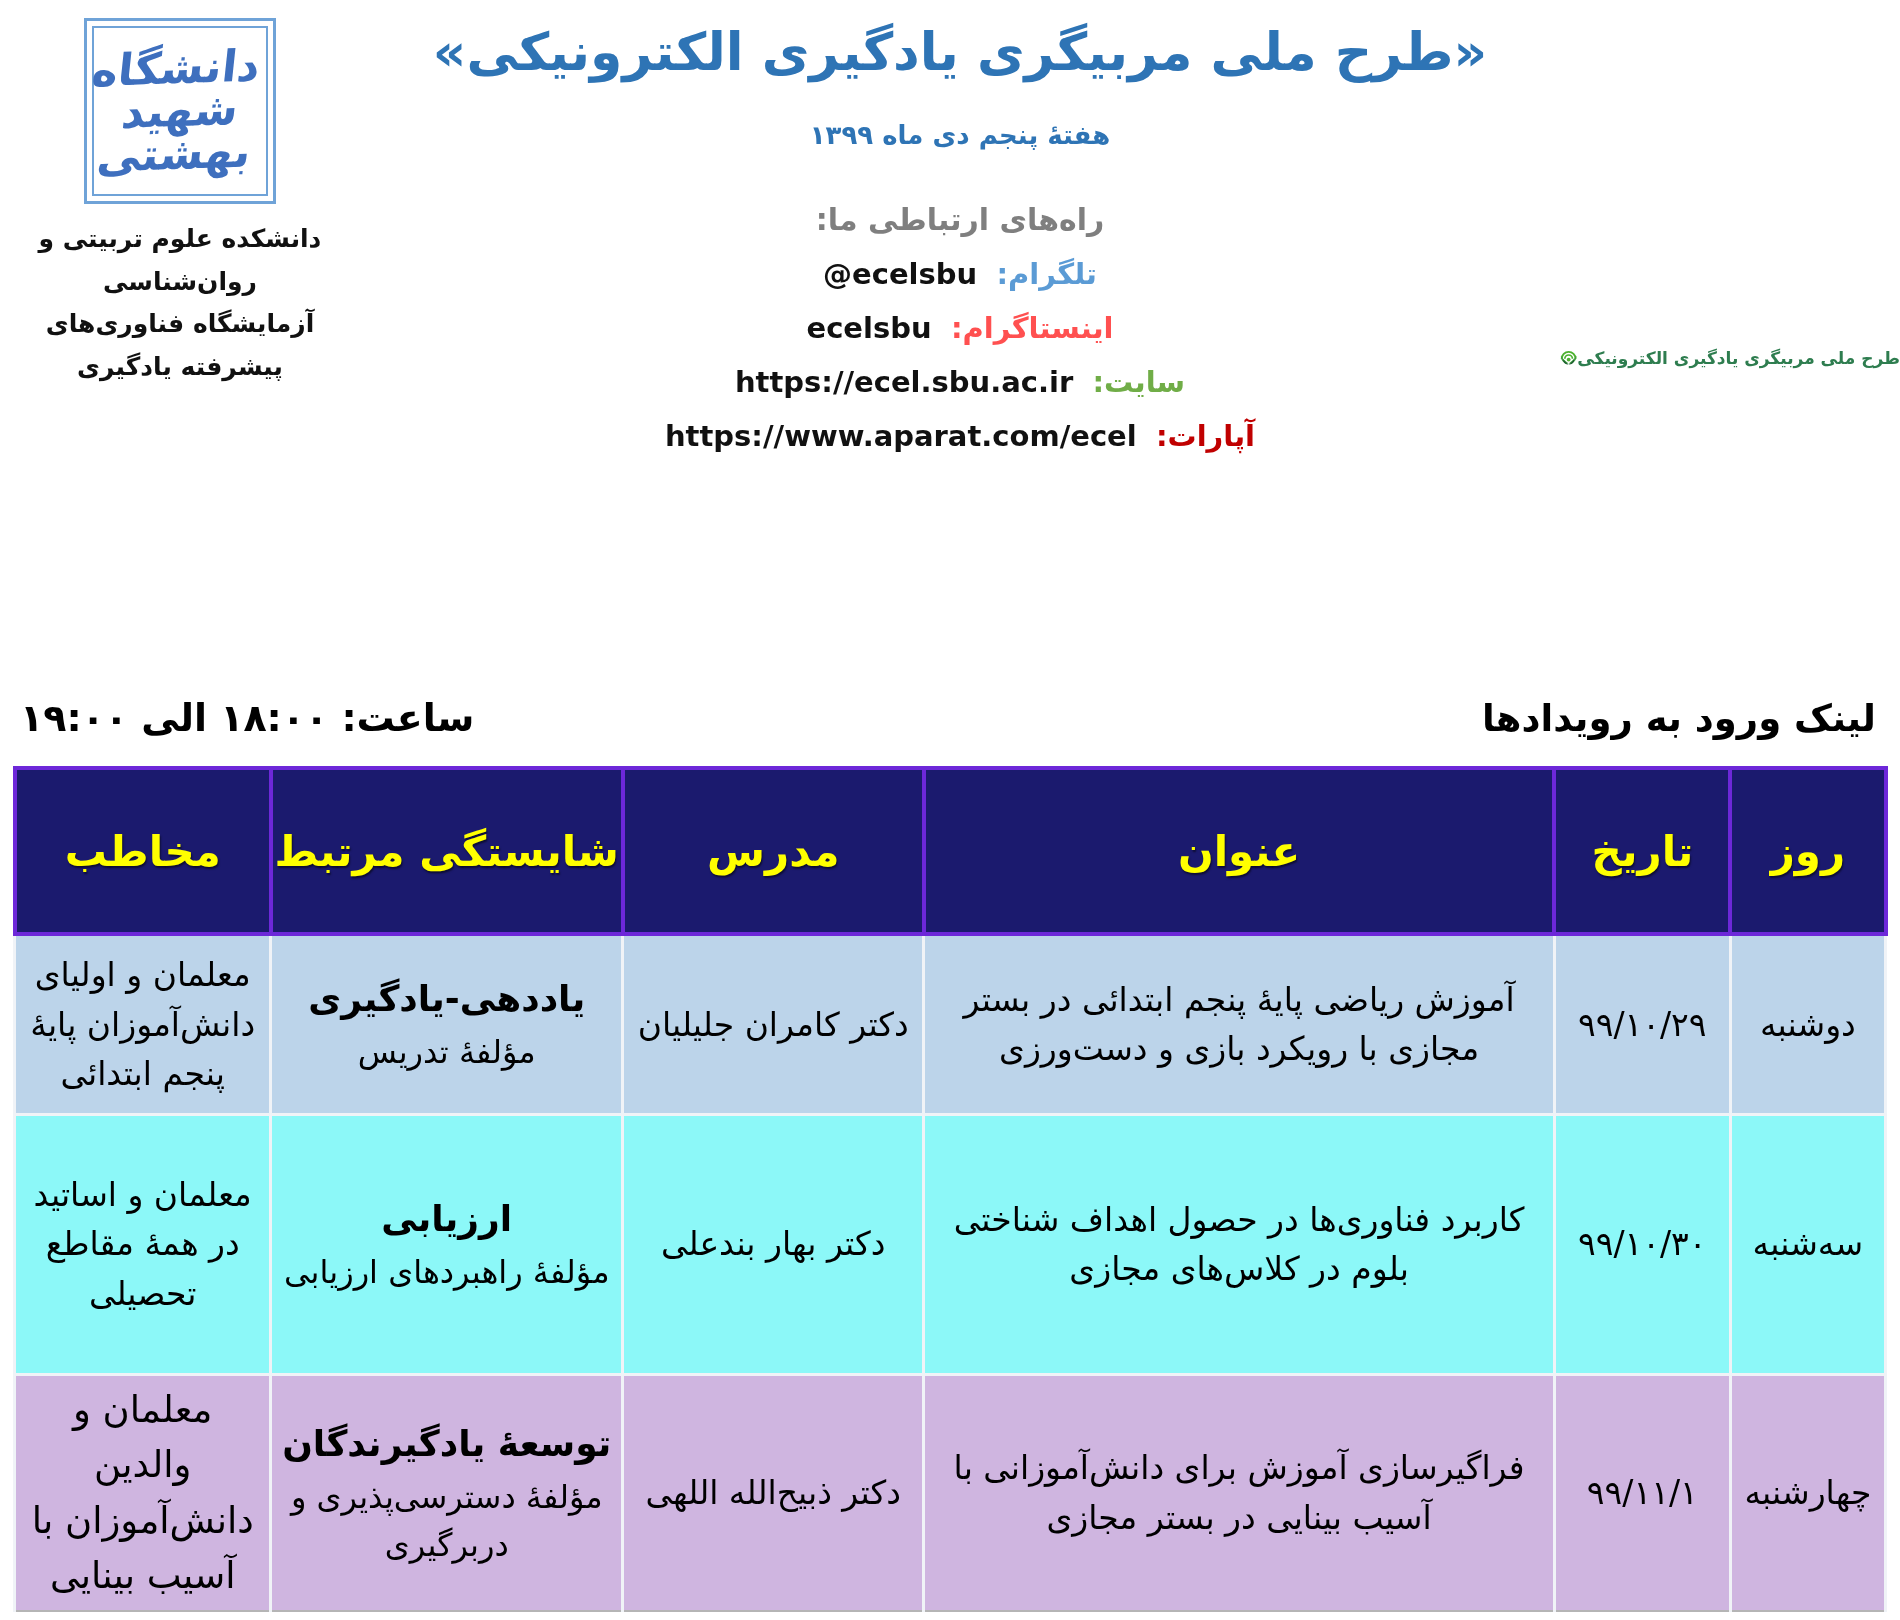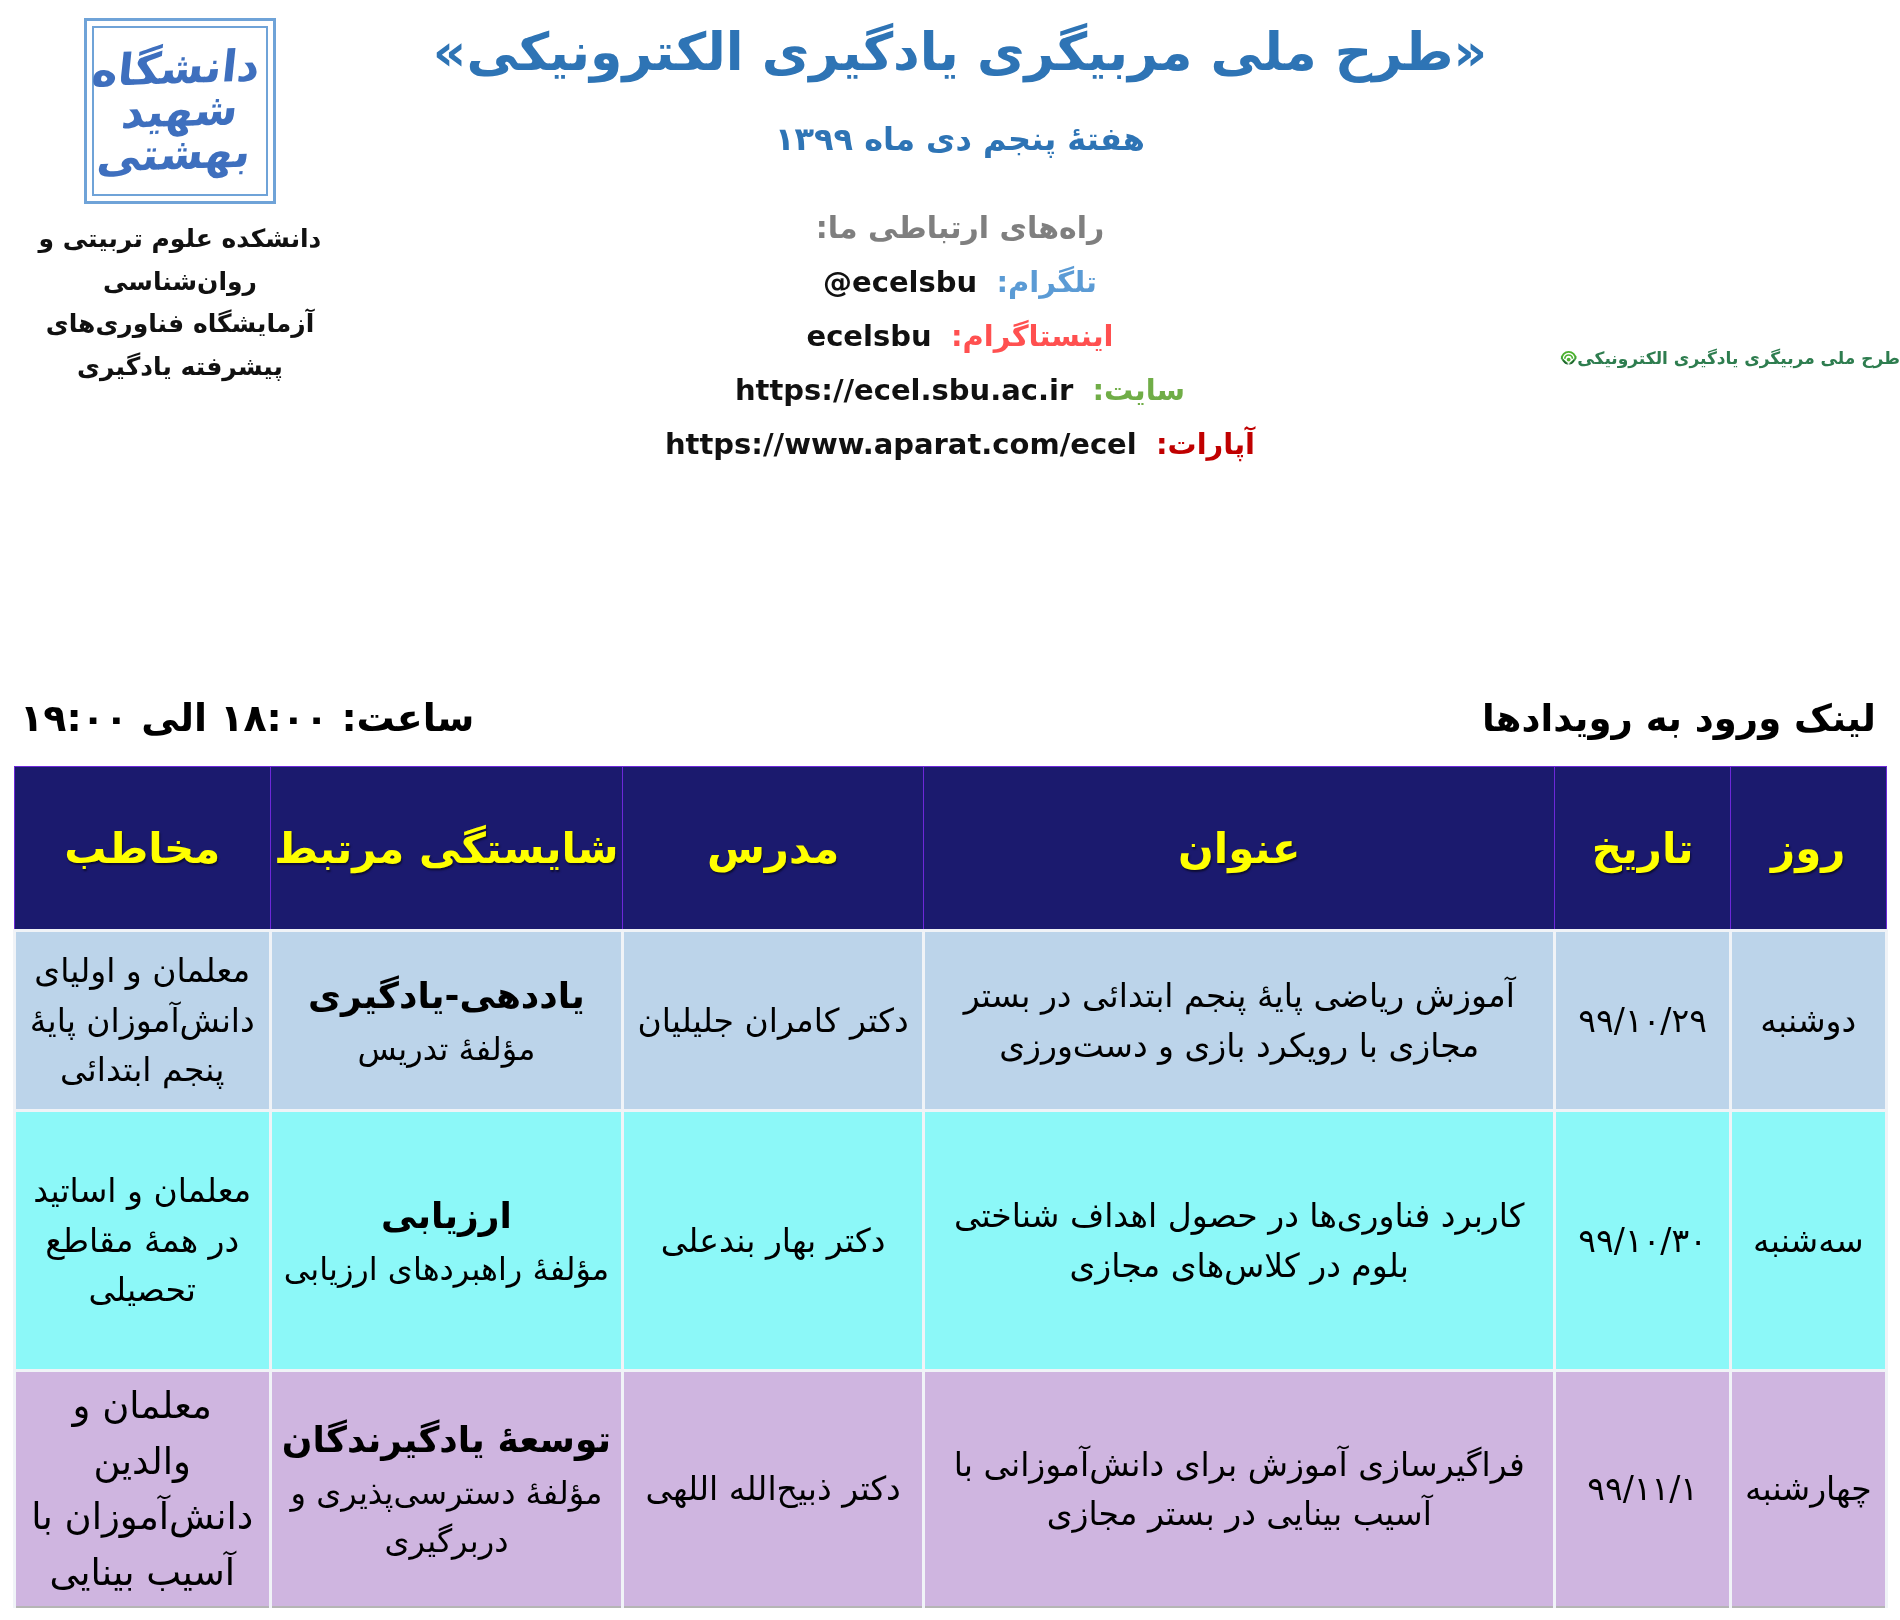--- a/index.html
+++ b/index.html
@@ -8,38 +8,38 @@
   
   .col-left{width:360px;padding-top:18px;display:flex;flex-direction:column;align-items:center;}
   .uni-logo-box{width:186px;height:180px;border:3px solid #6fa3d8;outline:2px solid #6fa3d8;outline-offset:-10px;
     display:flex;align-items:center;justify-content:center;overflow:hidden;}
   .uni-logo-text{direction:rtl;color:#3e6fbe;font-weight:bold;font-size:44px;line-height:0.98;
     text-align:center;width:150px;transform:skewX(-8deg) rotate(-2deg);}
   .uni-caption{direction:rtl;font-weight:bold;font-size:25px;margin-top:14px;line-height:1.7;text-align:center;color:#111;}
   
   .col-center{flex:1;text-align:center;padding-top:22px;}
   .title{color:#2e74b5;font-weight:bold;font-size:52px;direction:rtl;}
-  .subtitle{color:#2e74b5;font-weight:bold;font-size:32px;direction:rtl;margin-top:38px;}
+  .subtitle{color:#2e74b5;font-weight:bold;font-size:26px;direction:rtl;margin-top:38px;}
   .contact-heading{color:#7f7f7f;font-weight:bold;font-size:30px;direction:rtl;margin-top:52px;}
   .contact-line{direction:rtl;font-size:29px;margin-top:20px;}
   .c-label{font-weight:bold;}
   .c-value{font-weight:bold;color:#111;margin-right:10px;}
   
   .col-right{width:340px;padding-top:24px;display:flex;flex-direction:row;align-items:center;}
   .prog-caption{direction:rtl;color:#2e7d4f;font-weight:bold;font-size:17px;margin-top:2px;white-space:nowrap;}
   
   .linkrow{display:flex;justify-content:space-between;align-items:baseline;padding:0 24px 0 20px;margin-top:6px;}
   .time{direction:rtl;font-weight:bold;font-size:38px;}
   .linkgroup{direction:rtl;display:flex;align-items:baseline;gap:28px;}
   .link-label{font-weight:bold;font-size:37px;}
   .link-url{font-family:"Liberation Serif","DejaVu Serif",serif;font-weight:bold;font-size:44px;direction:ltr;}
   
   table.schedule{border-collapse:collapse;width:1875px;margin:26px auto 0 auto;direction:rtl;table-layout:fixed;}
   table.schedule th{background:#1b1a6e;color:#ffff00;font-size:42px;font-weight:bold;height:160px;
-    border:1px solid #6d28d9;text-shadow:1px 2px 2px rgba(0,0,0,.55);}
+    border:4px solid #6d28d9;text-shadow:1px 2px 2px rgba(0,0,0,.55);}
   table.schedule td{border:3px solid #f0f3f7;font-size:33px;line-height:1.5;text-align:center;vertical-align:middle;
     padding:6px 8px;overflow:hidden;}
   tr.r0{height:180px;} tr.r1{height:260px;} tr.r2{height:200px;}
   td.competency,td.audience{vertical-align:top;padding-top:12px;}
   .comp-main{font-weight:bold;font-size:36px;}
   .comp-sub{font-size:32px;margin-top:2px;}
   tr.r2 td.audience{font-size:37px;}
   tr.r2 td{border-bottom:2px solid #b5b5b5;}
   col.c-day{width:8.3%;} col.c-date{width:9.4%;} col.c-title{width:33.7%;}
   col.c-instr{width:16.1%;} col.c-comp{width:18.8%;} col.c-aud{width:13.7%;}

